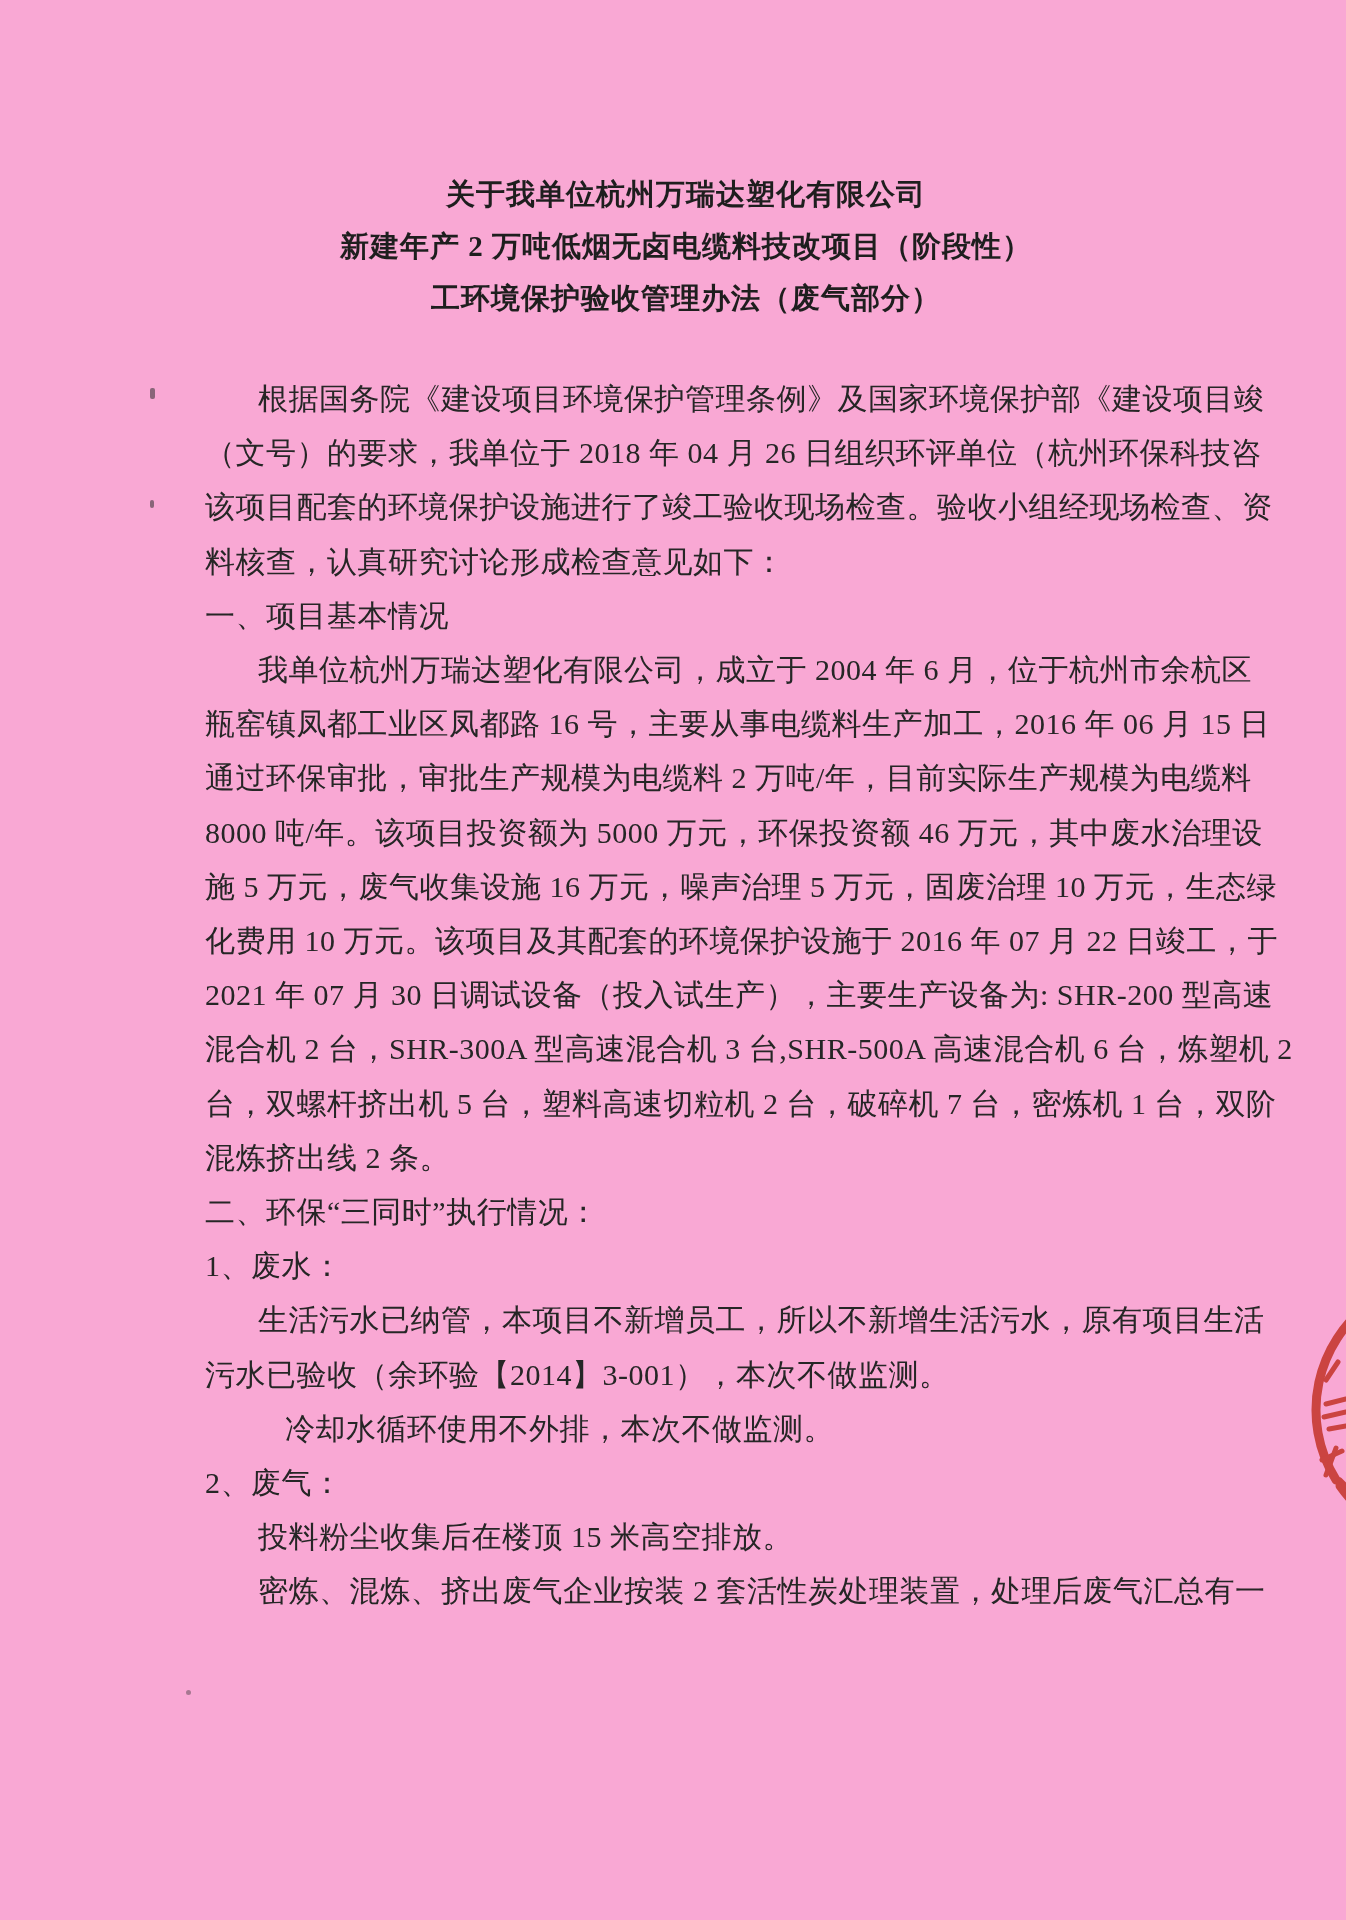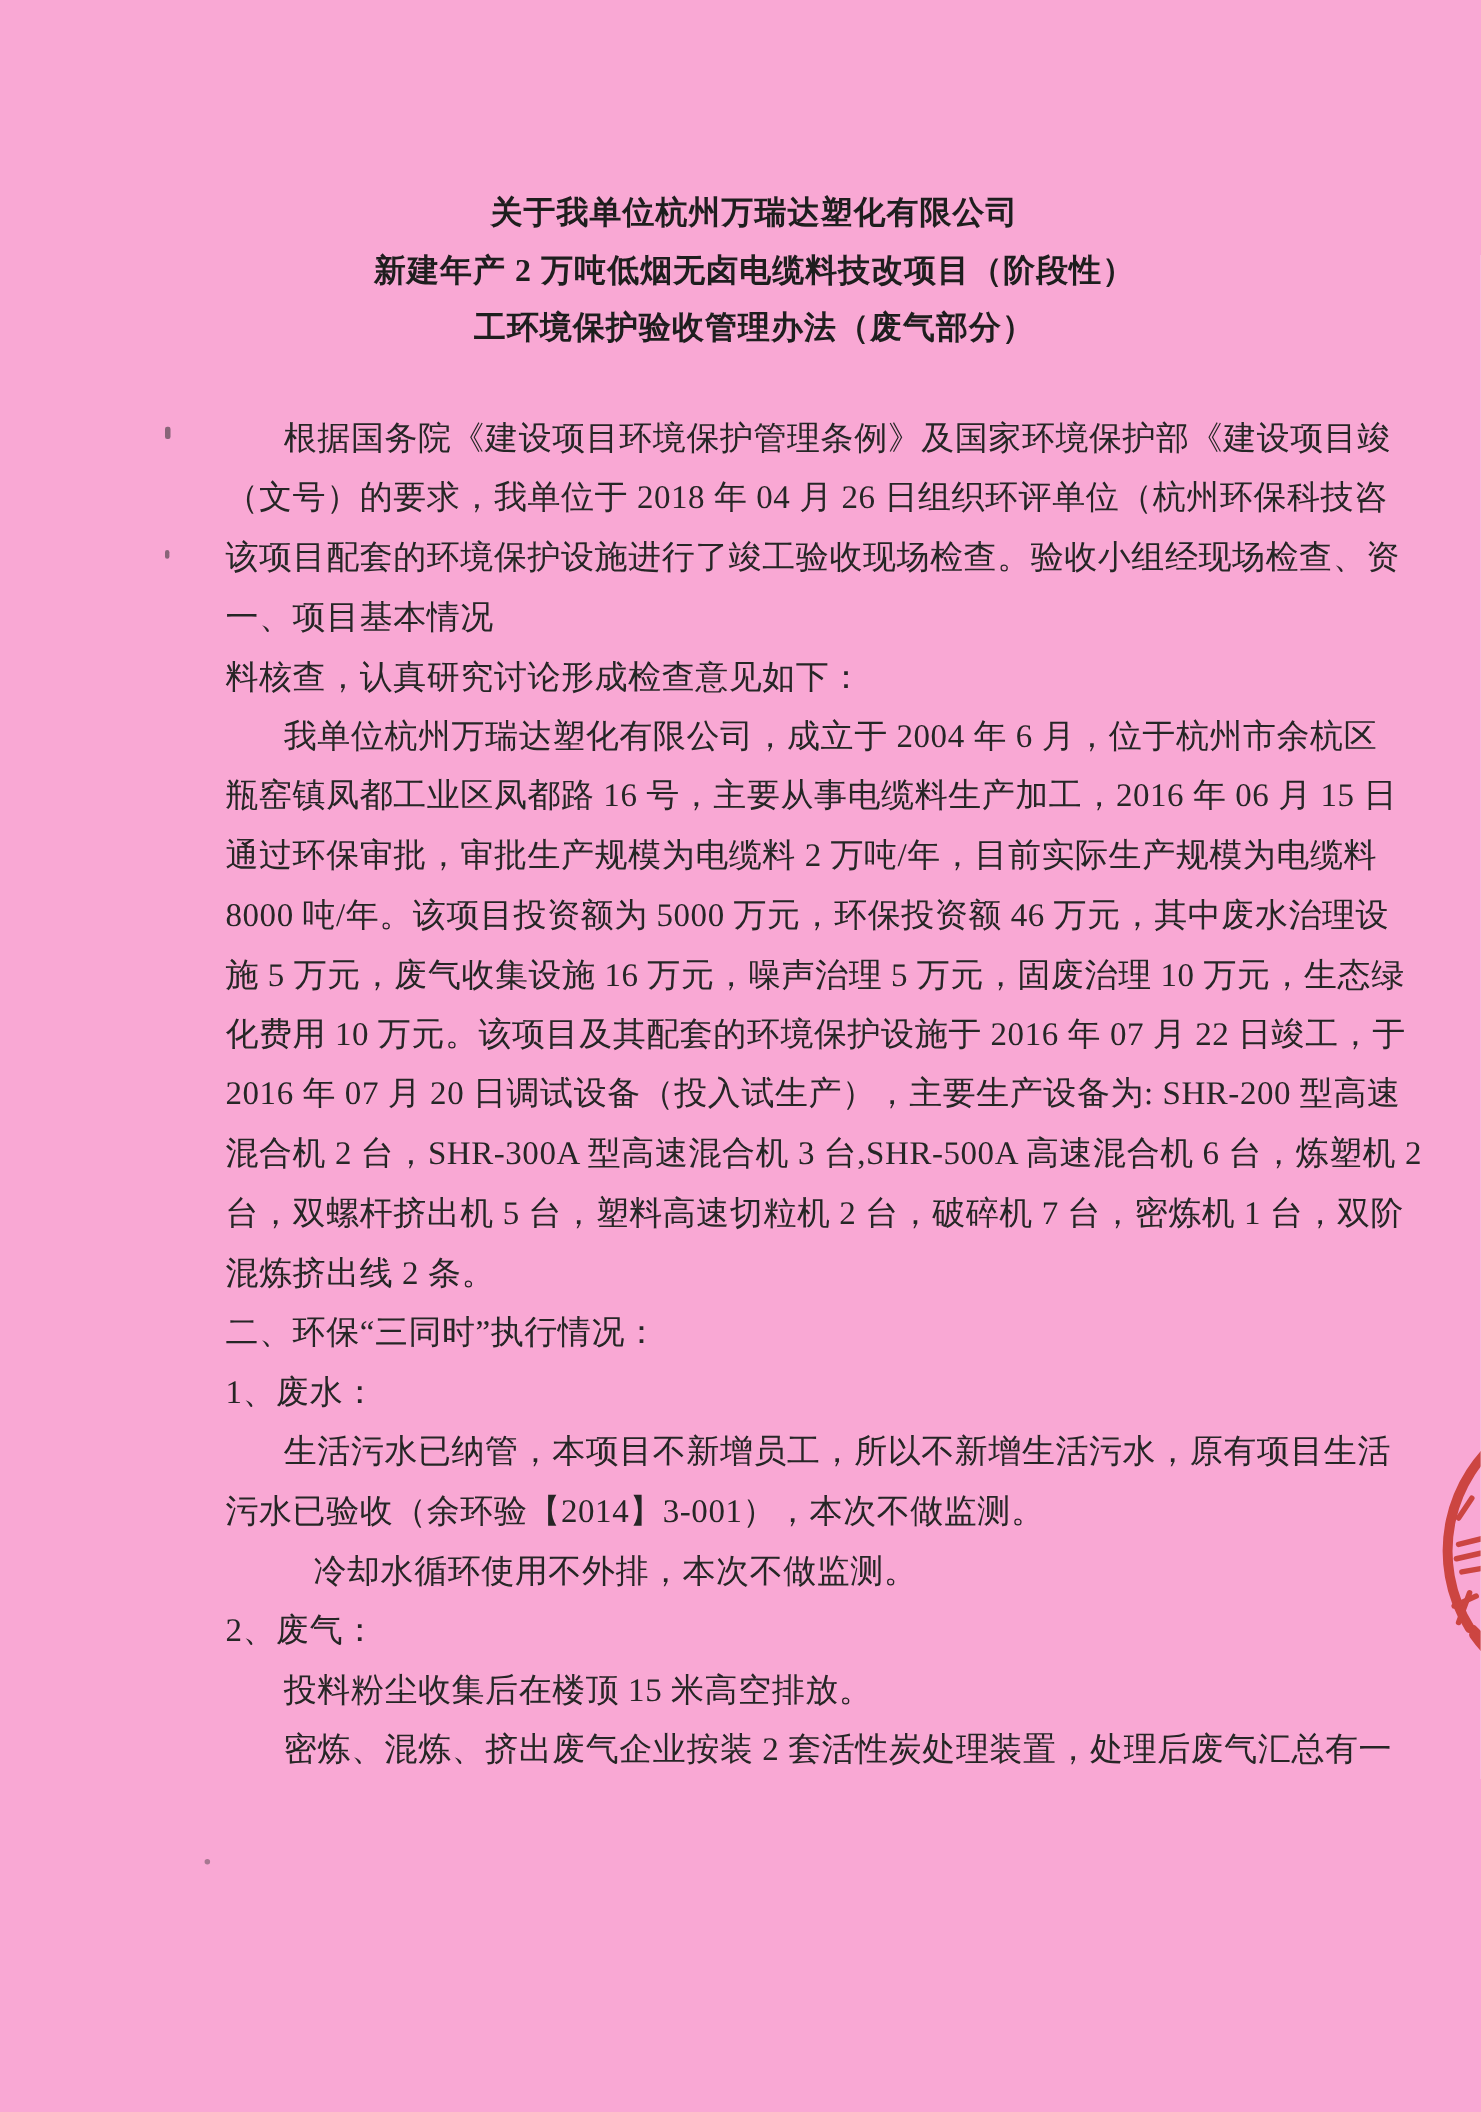--- a/index.html
+++ b/index.html
@@ -60,29 +60,29 @@
 
   <div class="content">
     <div class="title-line">关于我单位杭州万瑞达塑化有限公司</div>
     <div class="title-line">新建年产 2 万吨低烟无卤电缆料技改项目（阶段性）</div>
     <div class="title-line">工环境保护验收管理办法（废气部分）</div>
 
     <div class="body-block">
       <div class="line indent-2">根据国务院《建设项目环境保护管理条例》及国家环境保护部《建设项目竣</div>
       <div class="line">（文号）的要求，我单位于 2018 年 04 月 26 日组织环评单位（杭州环保科技咨</div>
       <div class="line">该项目配套的环境保护设施进行了竣工验收现场检查。验收小组经现场检查、资</div>
+      <div class="line">料核查，认真研究讨论形成检查意见如下：</div>
       <div class="line">一、项目基本情况</div>
-      <div class="line">料核查，认真研究讨论形成检查意见如下：</div>
       <div class="line indent-2">我单位杭州万瑞达塑化有限公司，成立于 2004 年 6 月，位于杭州市余杭区</div>
       <div class="line">瓶窑镇凤都工业区凤都路 16 号，主要从事电缆料生产加工，2016 年 06 月 15 日</div>
       <div class="line">通过环保审批，审批生产规模为电缆料 2 万吨/年，目前实际生产规模为电缆料</div>
       <div class="line">8000 吨/年。该项目投资额为 5000 万元，环保投资额 46 万元，其中废水治理设</div>
       <div class="line">施 5 万元，废气收集设施 16 万元，噪声治理 5 万元，固废治理 10 万元，生态绿</div>
       <div class="line">化费用 10 万元。该项目及其配套的环境保护设施于 2016 年 07 月 22 日竣工，于</div>
-      <div class="line">2016 年 07 月 20 日调试设备（投入试生产），主要生产设备为: SHR-200 型高速</div>
+      <div class="line">2021 年 07 月 30 日调试设备（投入试生产），主要生产设备为: SHR-200 型高速</div>
       <div class="line">混合机 2 台，SHR-300A 型高速混合机 3 台,SHR-500A 高速混合机 6 台，炼塑机 2</div>
       <div class="line">台，双螺杆挤出机 5 台，塑料高速切粒机 2 台，破碎机 7 台，密炼机 1 台，双阶</div>
       <div class="line">混炼挤出线 2 条。</div>
       <div class="line">二、环保“三同时”执行情况：</div>
       <div class="line">1、废水：</div>
       <div class="line indent-2">生活污水已纳管，本项目不新增员工，所以不新增生活污水，原有项目生活</div>
       <div class="line">污水已验收（余环验【2014】3-001），本次不做监测。</div>
       <div class="line indent-3">冷却水循环使用不外排，本次不做监测。</div>
       <div class="line">2、废气：</div>
       <div class="line indent-2">投料粉尘收集后在楼顶 15 米高空排放。</div>

